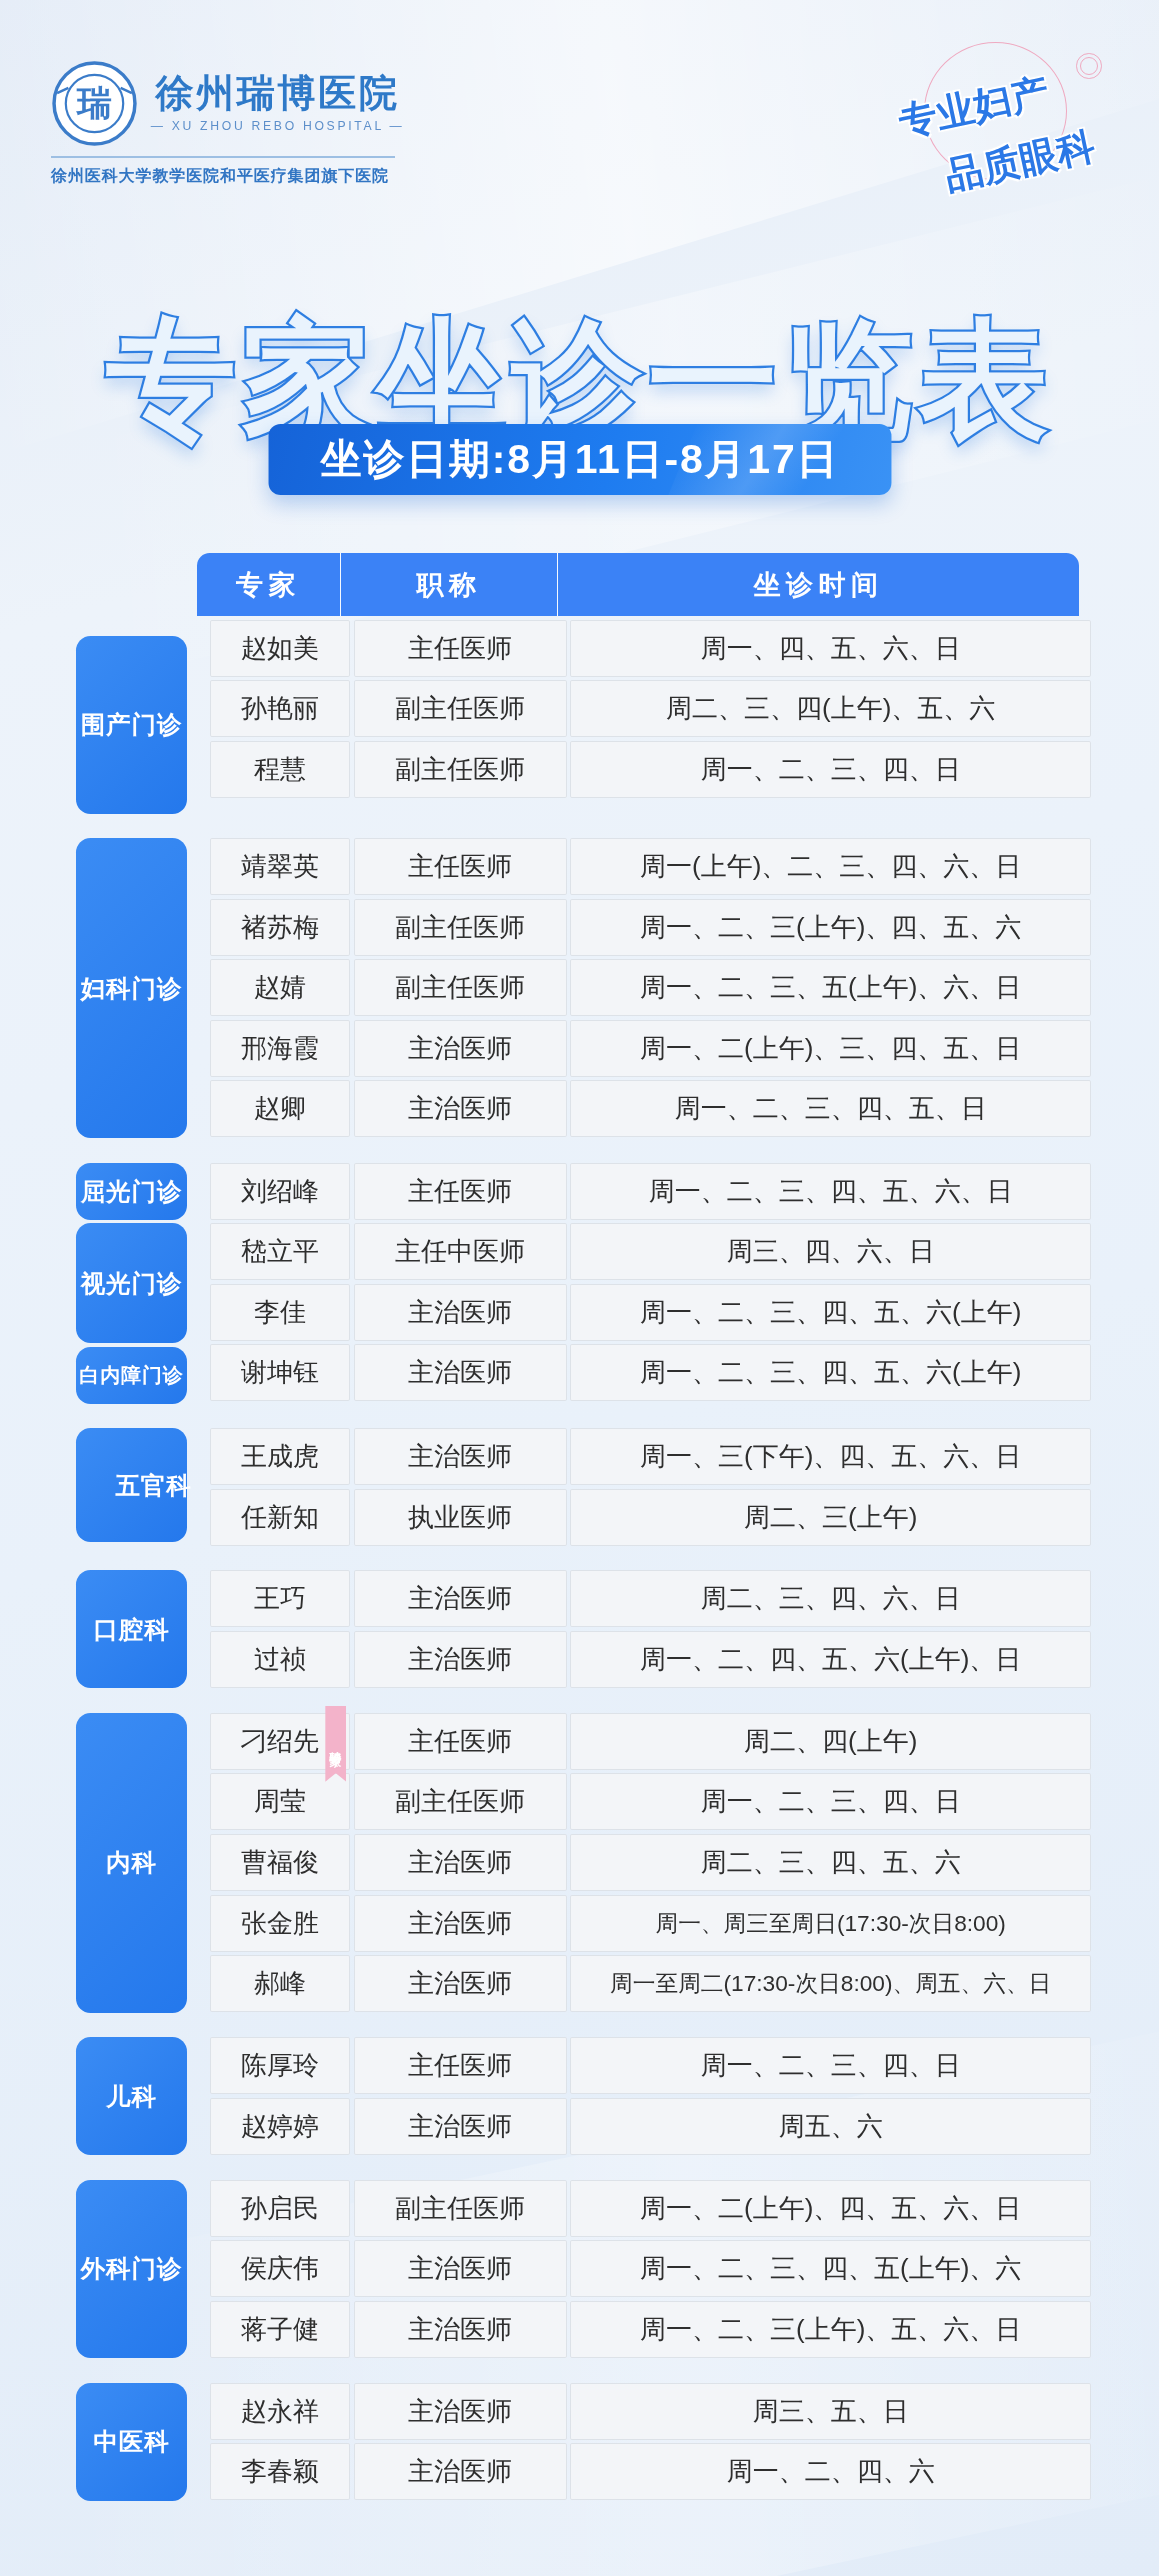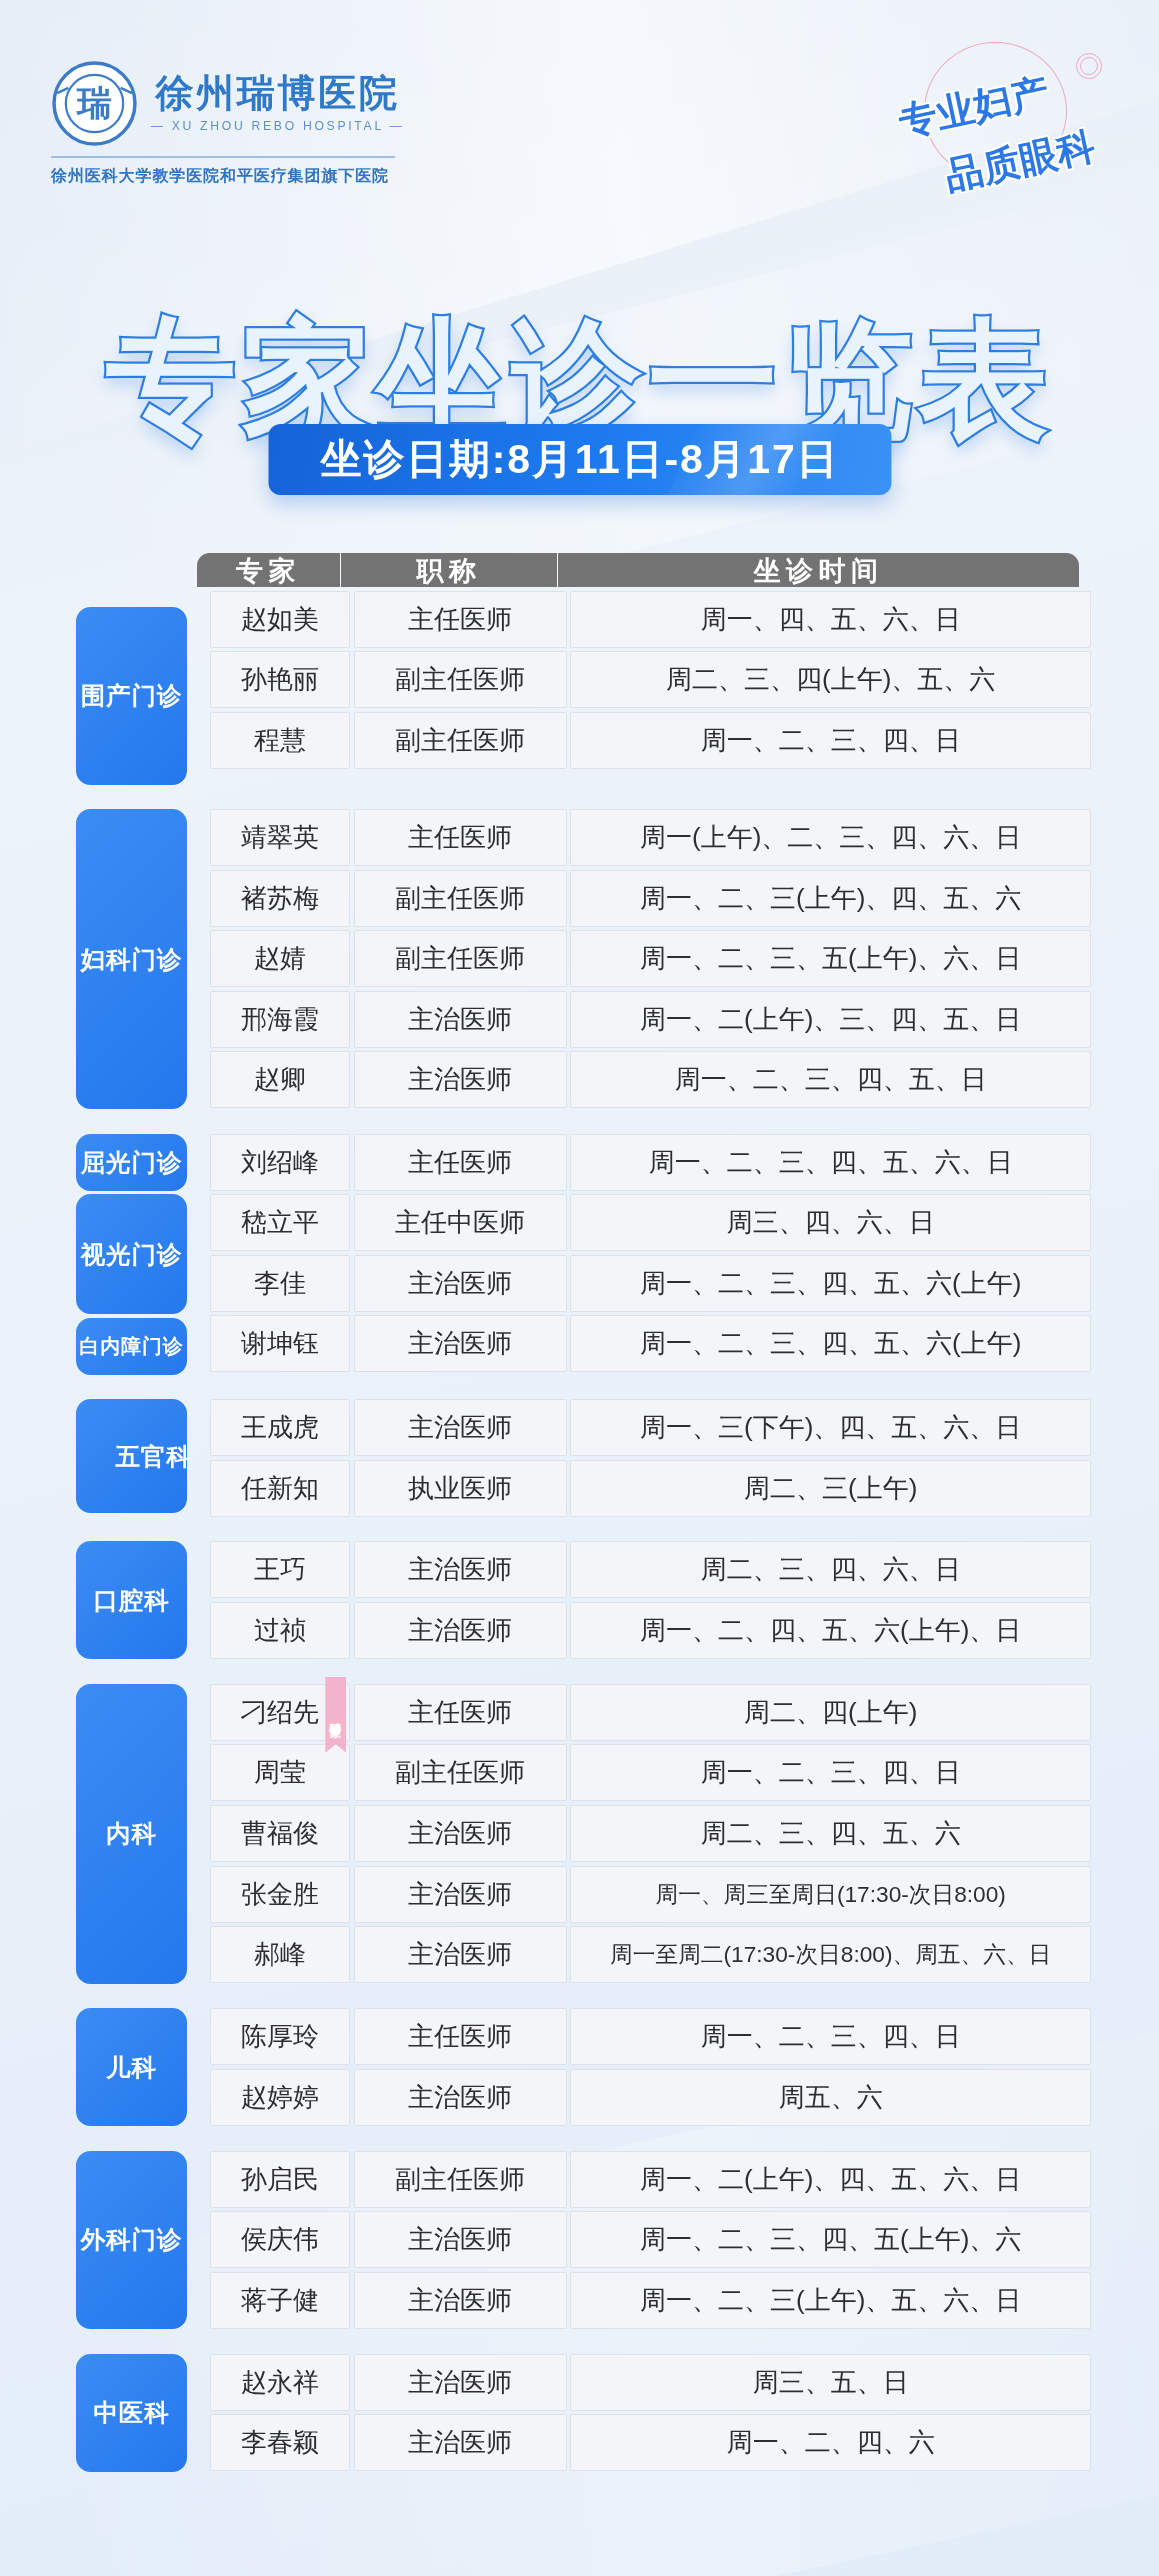--- a/index.html
+++ b/index.html
@@ -55,21 +55,21 @@
     display:flex;align-items:center;justify-content:center;
     color:#fff;font-size:41px;font-weight:bold;letter-spacing:1.8px;white-space:nowrap;
     position:absolute;overflow:hidden;}
   .date-banner::after{content:'';position:absolute;right:27px;top:-9px;width:181px;height:120%;
     background:linear-gradient(105deg,rgba(255,255,255,0),rgba(255,255,255,.16) 45%,rgba(255,255,255,0) 75%);
     transform:skewX(-22deg);}
 
   
   .table-wrap{position:absolute;left:76px;top:553px;width:1003px;}
   #table-head{margin-left:121px;display:grid;grid-template-columns:144px 217px 521px;
-    height:34px;background:#737373;border-radius:12.7px 12.7px 0 0;margin-bottom:3.6px;}
+    height:63px;background:#3b82f6;border-radius:12.7px 12.7px 0 0;margin-bottom:3.6px;}
   .hcell{display:flex;align-items:center;justify-content:center;color:#fff;
     font-size:27px;font-weight:bold;letter-spacing:5.4px;}
   .hcell:nth-child(1),.hcell:nth-child(2){border-right:1.8px solid rgba(255,255,255,.95);}
 
   .section{display:grid;grid-template-columns:111px 882px;column-gap:11px;margin-bottom:24.5px;}
   .depts{display:flex;flex-direction:column;gap:3.6px;}
   .dept{background:linear-gradient(135deg,#3b8cf4,#2478ec);color:#fff;border-radius:14.5px;
     display:flex;align-items:center;justify-content:center;
     font-size:24.5px;font-weight:bold;letter-spacing:0.9px;white-space:nowrap;}
   .dept.small{font-size:20px;}

